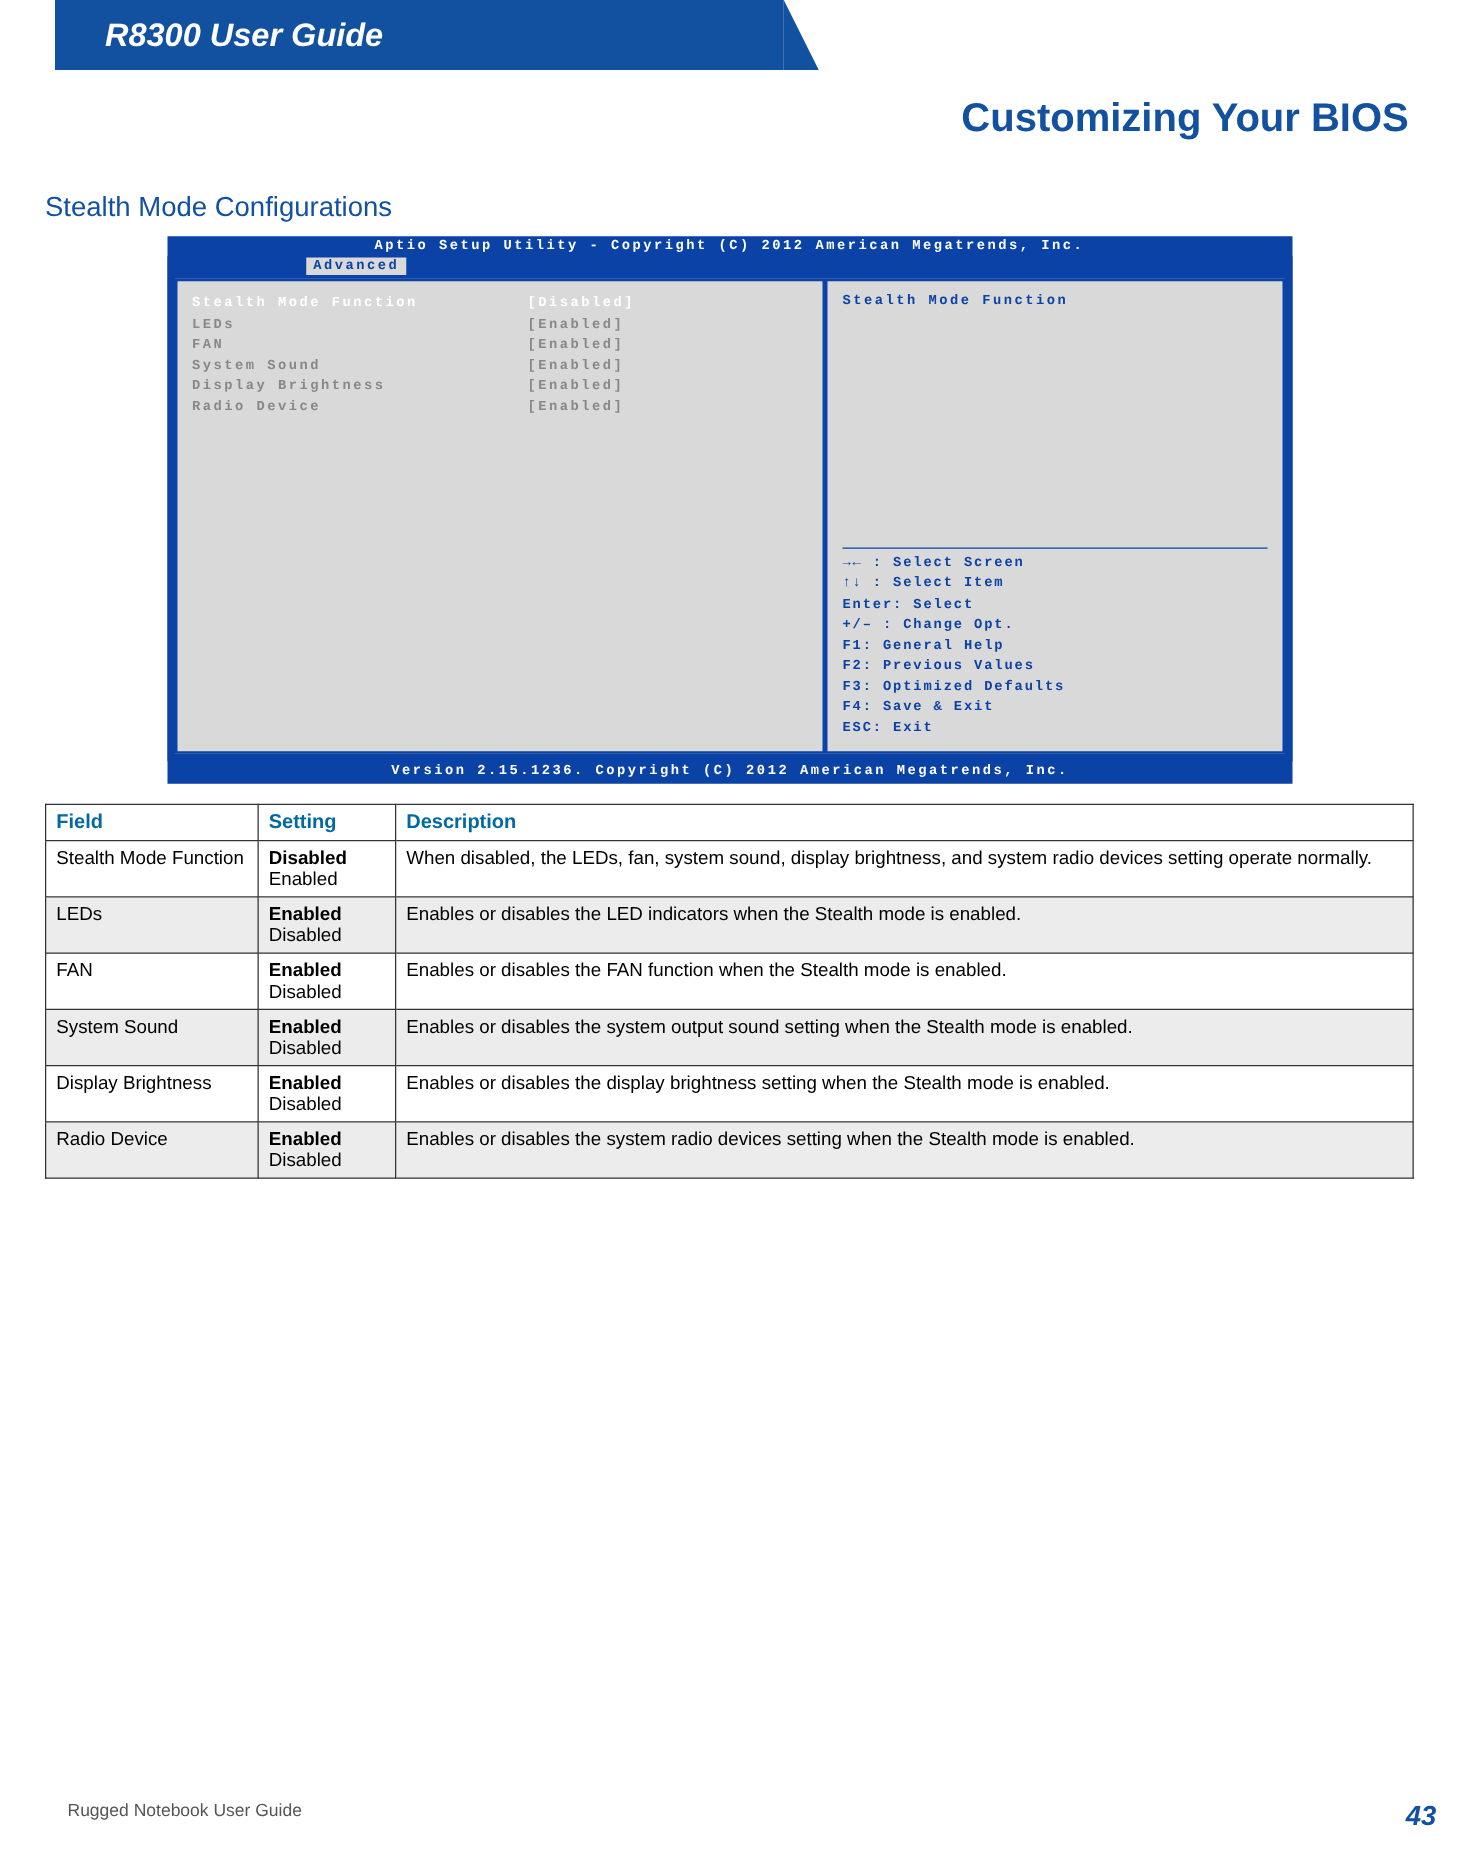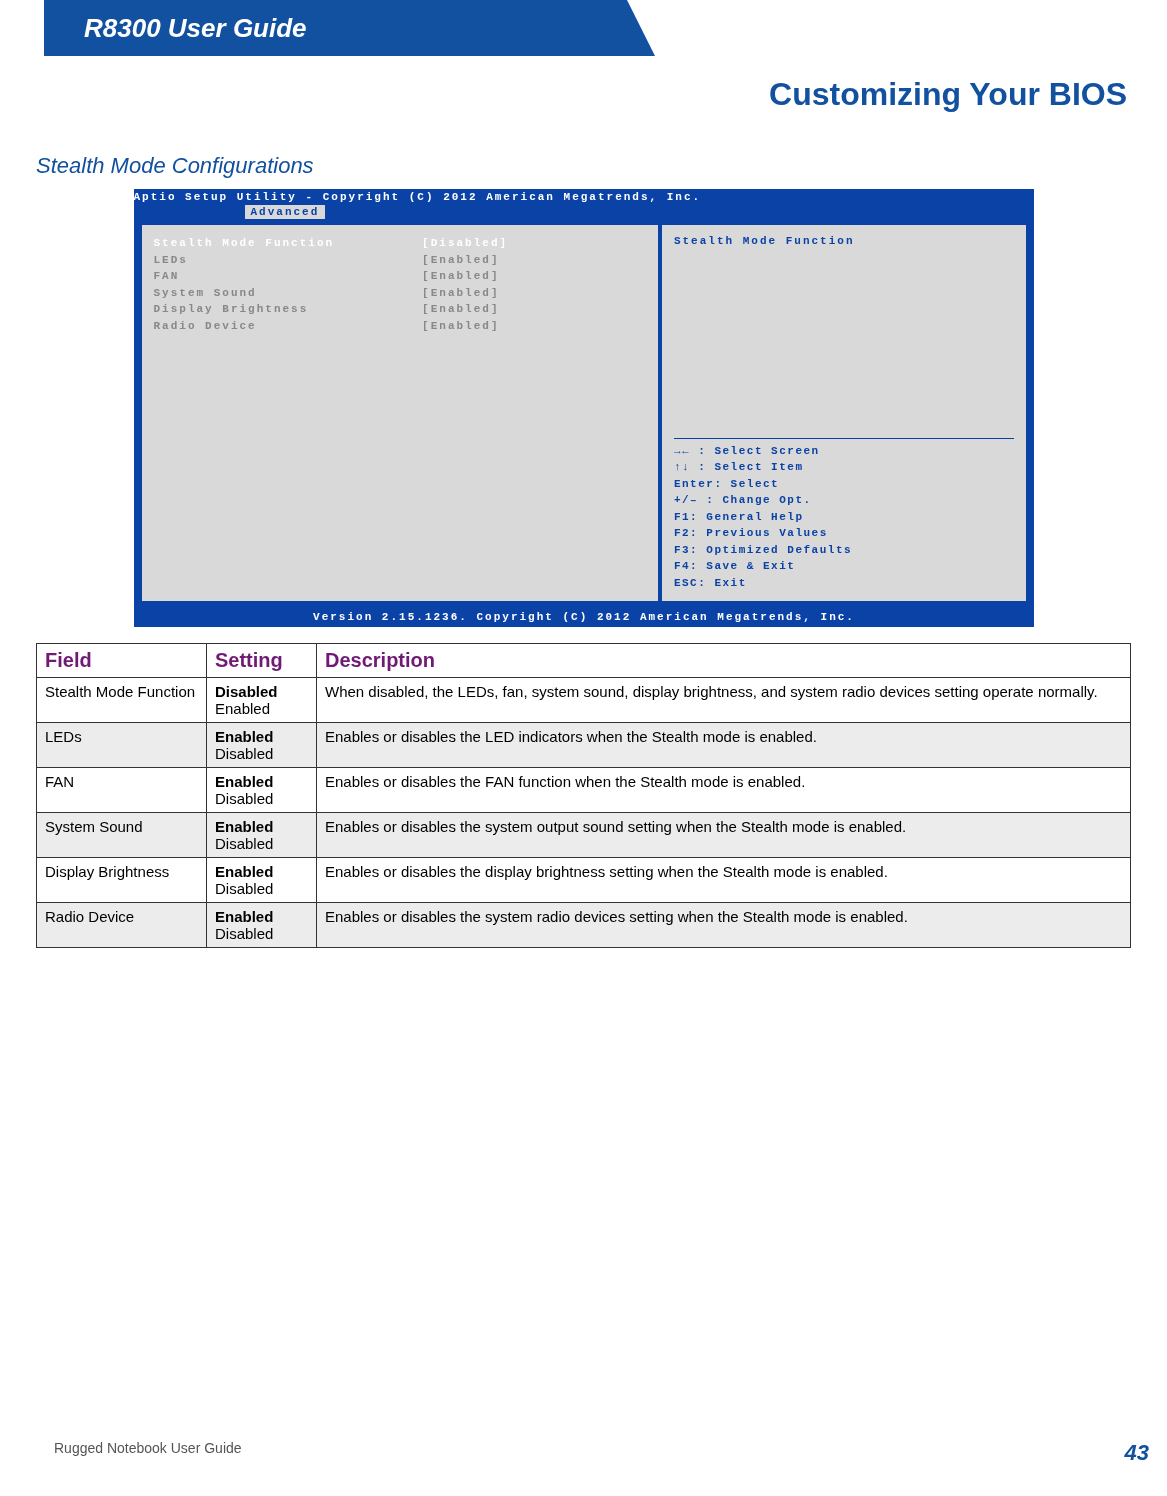--- a/index.html
+++ b/index.html
@@ -42,21 +42,20 @@
       color: #1251a0;
       font-size: 32px;
       font-weight: bold;
       padding: 20px 40px 0 0;
     }
     .content {
       padding: 40px 36px 0 36px;
     }
     .section-heading {
       color: #1251a0;
-      font-style: italic;
       font-size: 22px;
       font-weight: normal;
       margin-bottom: 10px;
     }
     .intro-text {
       font-size: 15px;
       color: #222;
       margin-bottom: 12px;
       line-height: 1.35;
     }
@@ -66,20 +65,21 @@
       margin-bottom: 16px;
     }
     .bios-screen {
       width: 900px;
       background: #0b42a6;
       font-family: Consolas, "Courier New", monospace;
       font-size: 12px;
     }
     .bios-top-bar {
       color: #fff;
+      text-align: center;
       letter-spacing: 2px;
       padding: 2px 0;
       font-size: 11px;
       font-weight: bold;
     }
     .bios-tab-row {
       background: #0b42a6;
       padding-left: 111px;
       height: 18px;
     }
@@ -156,22 +156,22 @@
       width: 100%;
       font-size: 15px;
     }
     table.desc-table th, table.desc-table td {
       border: 1px solid #333;
       padding: 5px 8px;
       text-align: left;
       vertical-align: top;
     }
     table.desc-table th {
-      color: #701a75;
-      font-size: 20px;
+      color: #0369a1;
+      font-size: 16px;
       font-weight: bold;
       background: #fff;
     }
     table.desc-table tr:nth-child(even) td { background: #ececec; }
     table.desc-table tr:nth-child(odd) td { background: #fff; }
     .setting-default { font-weight: bold; display: block; }
     .setting-other { display: block; }
     .col-field { width: 170px; }
     .col-setting { width: 110px; }
     .page-footer {

